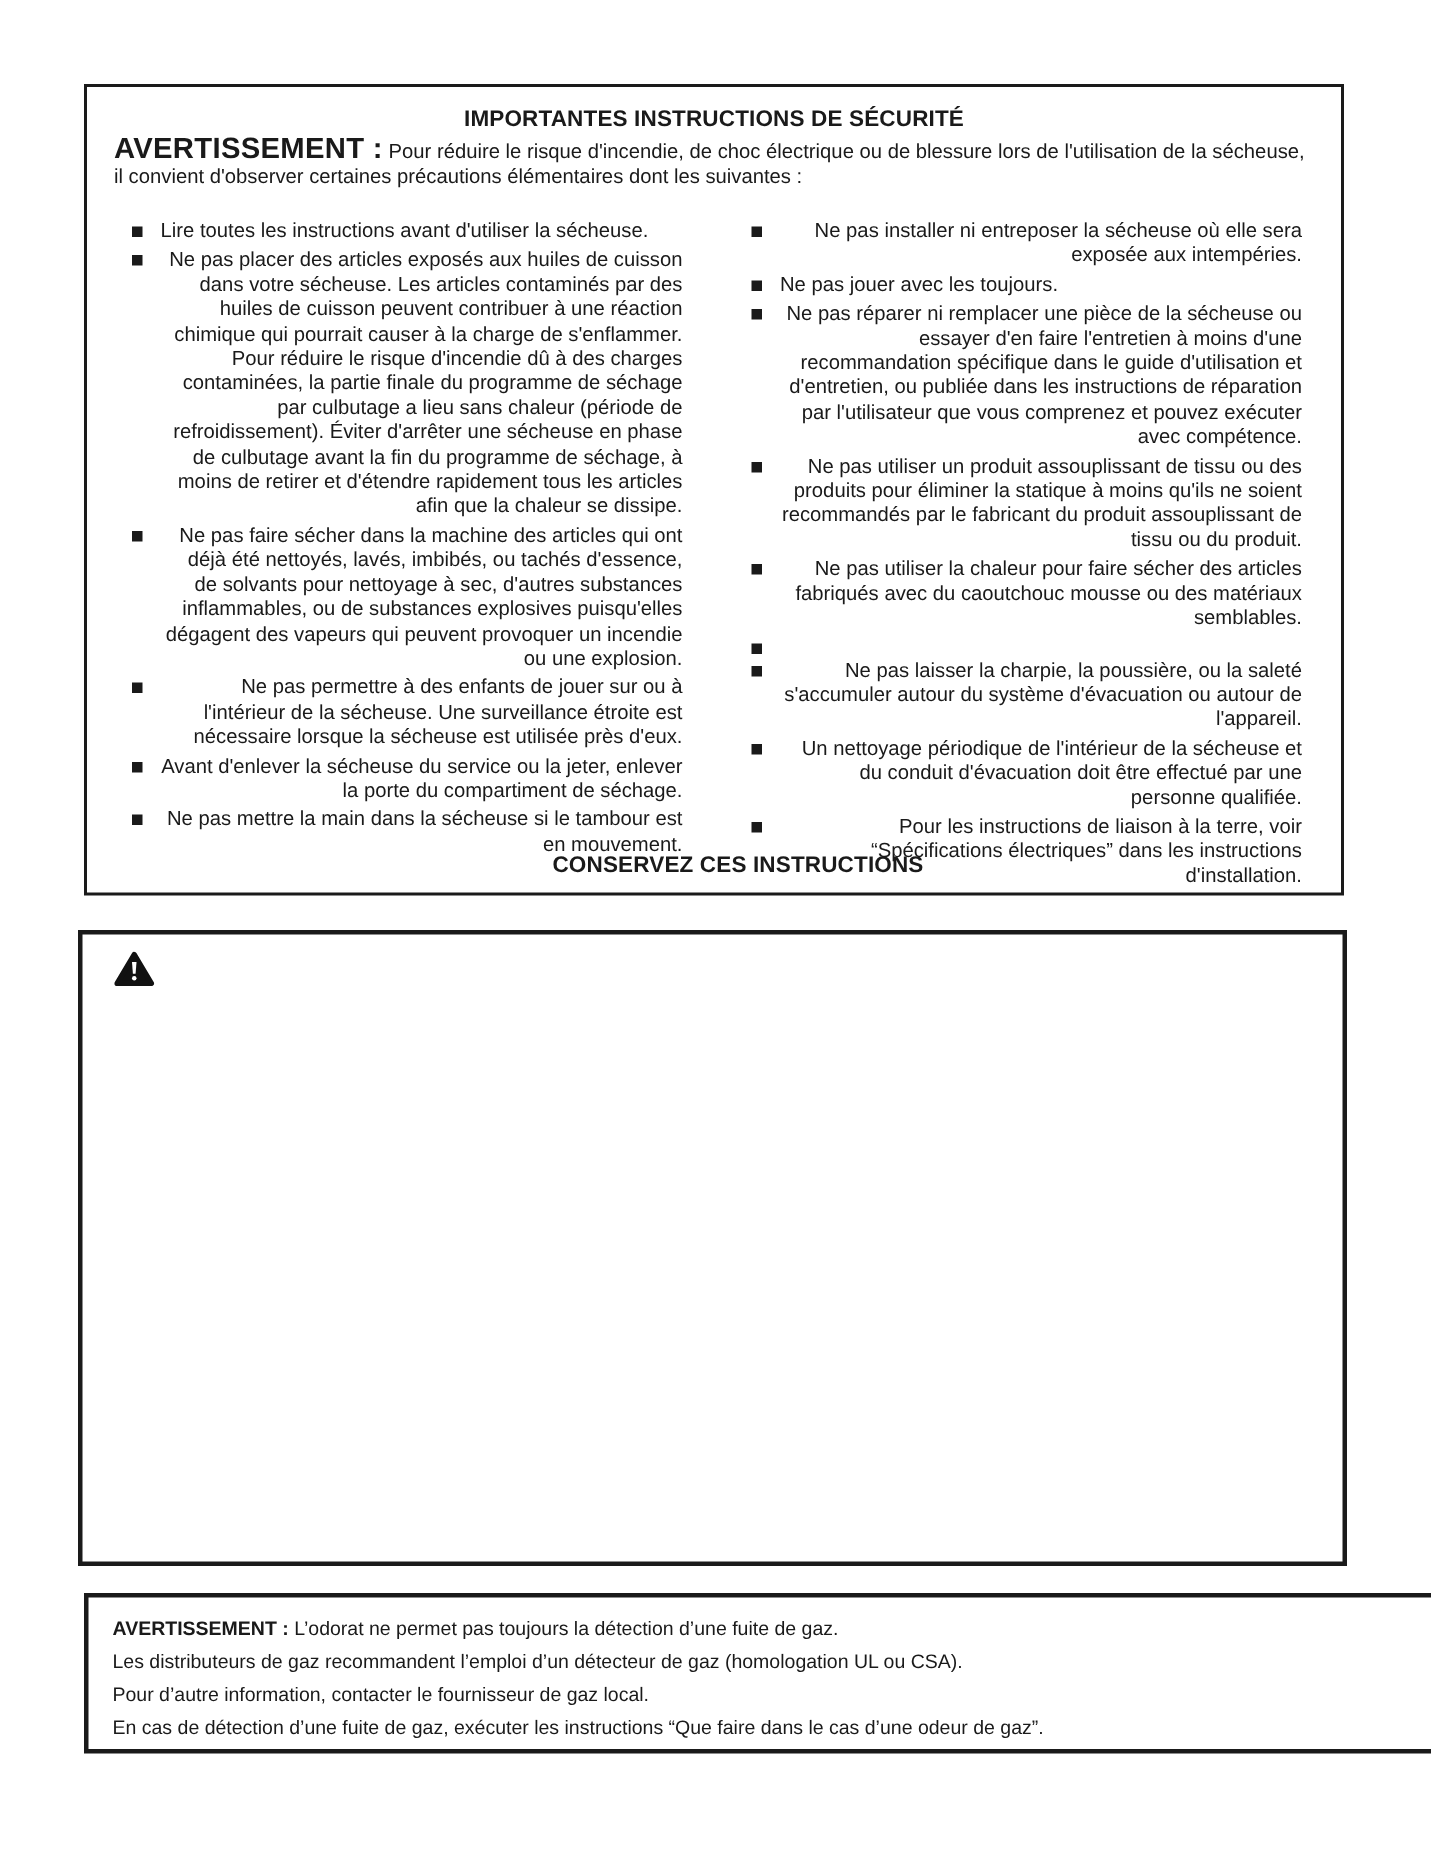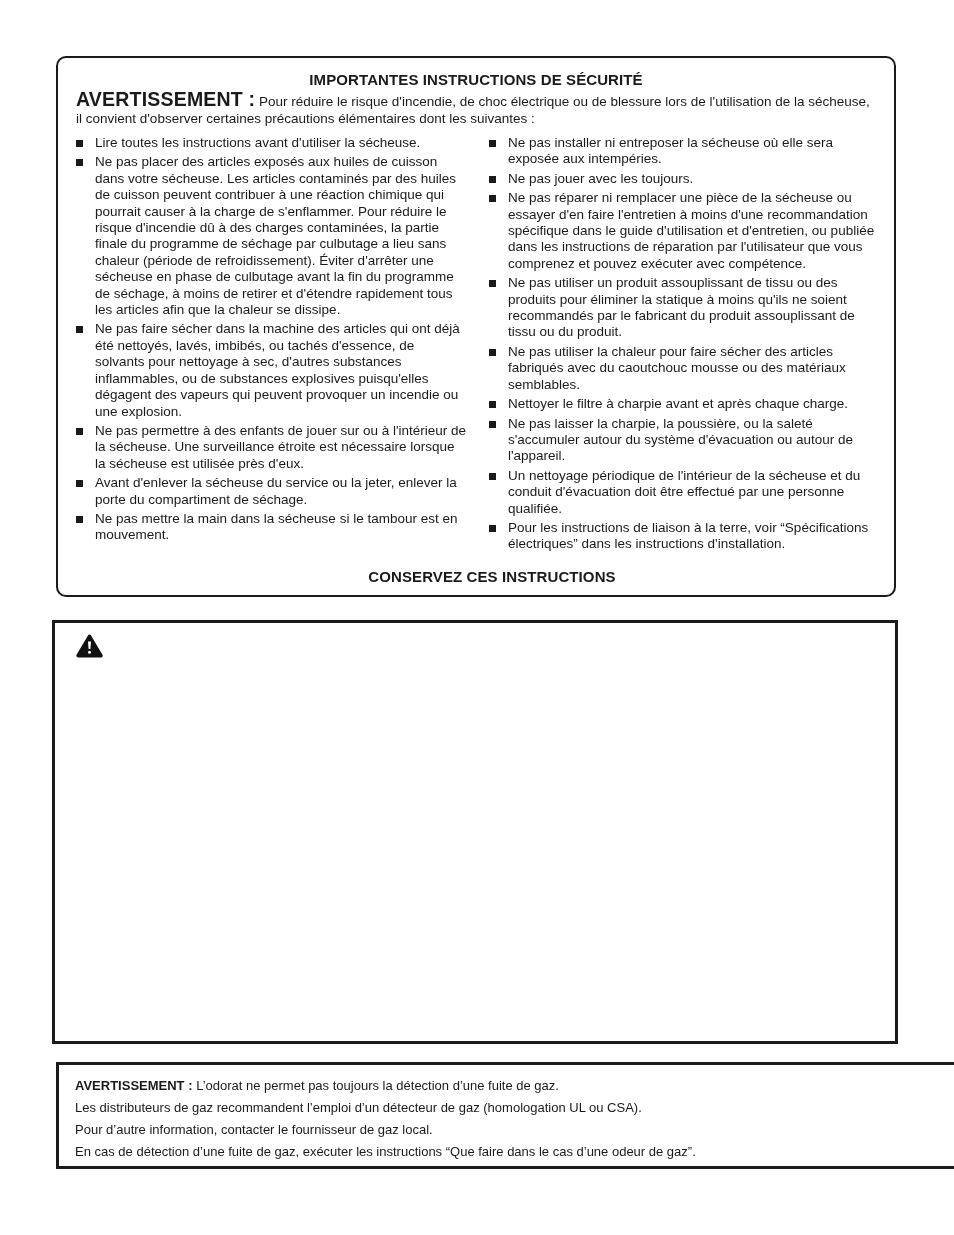--- a/index.html
+++ b/index.html
@@ -21,21 +21,20 @@
     border-style: solid;
     border-color: #1a1a1a;
     background: #ffffff;
   }
   
   #safety-box {
     left: 56px; top: 56px;
     width: 840px; height: 541px;
     border-width: 2px;
     overflow: hidden;
-    border-radius: 10px;
   }
   .safety-title {
     margin: 13px 0 3px 0;
     text-align: center;
     font-size: 15px;
     font-weight: bold;
     letter-spacing: 0.1px;
   }
   .warning-lead {
     margin: 0 24px 2px 18px;
@@ -47,23 +46,24 @@
     font-weight: bold;
     letter-spacing: 0.2px;
   }
   .columns {
     display: flex;
     gap: 22px;
     padding: 6px 14px 0 18px;
   }
   .col {
     list-style: none;
-    margin: 0;
+    margin: 12px;
     padding: 0;
     flex: 1 1 0;
+    text-align: right;
   }
   .bullet-item {
     display: flex;
     gap: 12px;
     margin: 0 0 3px 0;
     font-size: 13.5px;
     line-height: 16.4px;
   }
   .sq {
     flex: none;
@@ -177,21 +177,20 @@
             <span>Ne pas utiliser un produit assouplissant de tissu ou des produits pour éliminer la statique à moins qu'ils ne soient recommandés par le fabricant du produit assouplissant de tissu ou du produit.</span>
           </li>
 
           <li class="bullet-item">
             <span class="sq"></span>
             <span>Ne pas utiliser la chaleur pour faire sécher des articles fabriqués avec du caoutchouc mousse ou des matériaux semblables.</span>
           </li>
 
           <li class="bullet-item">
             <span class="sq"></span>
-            <span>Nettoyer le filtre à charpie avant et après chaque charge.</span>
           </li>
 
           <li class="bullet-item">
             <span class="sq"></span>
             <span>Ne pas laisser la charpie, la poussière, ou la saleté s'accumuler autour du système d'évacuation ou autour de l'appareil.</span>
           </li>
 
           <li class="bullet-item">
             <span class="sq"></span>
             <span>Un nettoyage périodique de l'intérieur de la sécheuse et du conduit d'évacuation doit être effectué par une personne qualifiée.</span>

